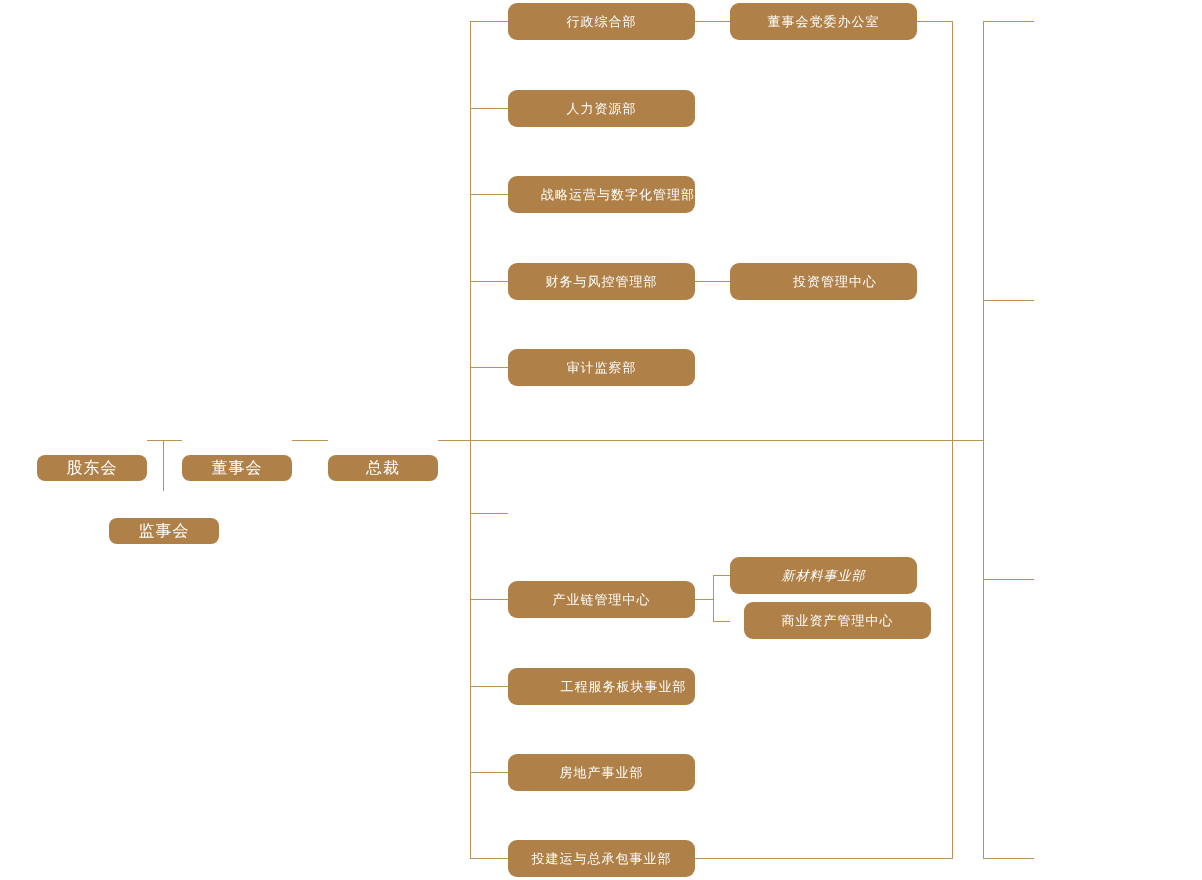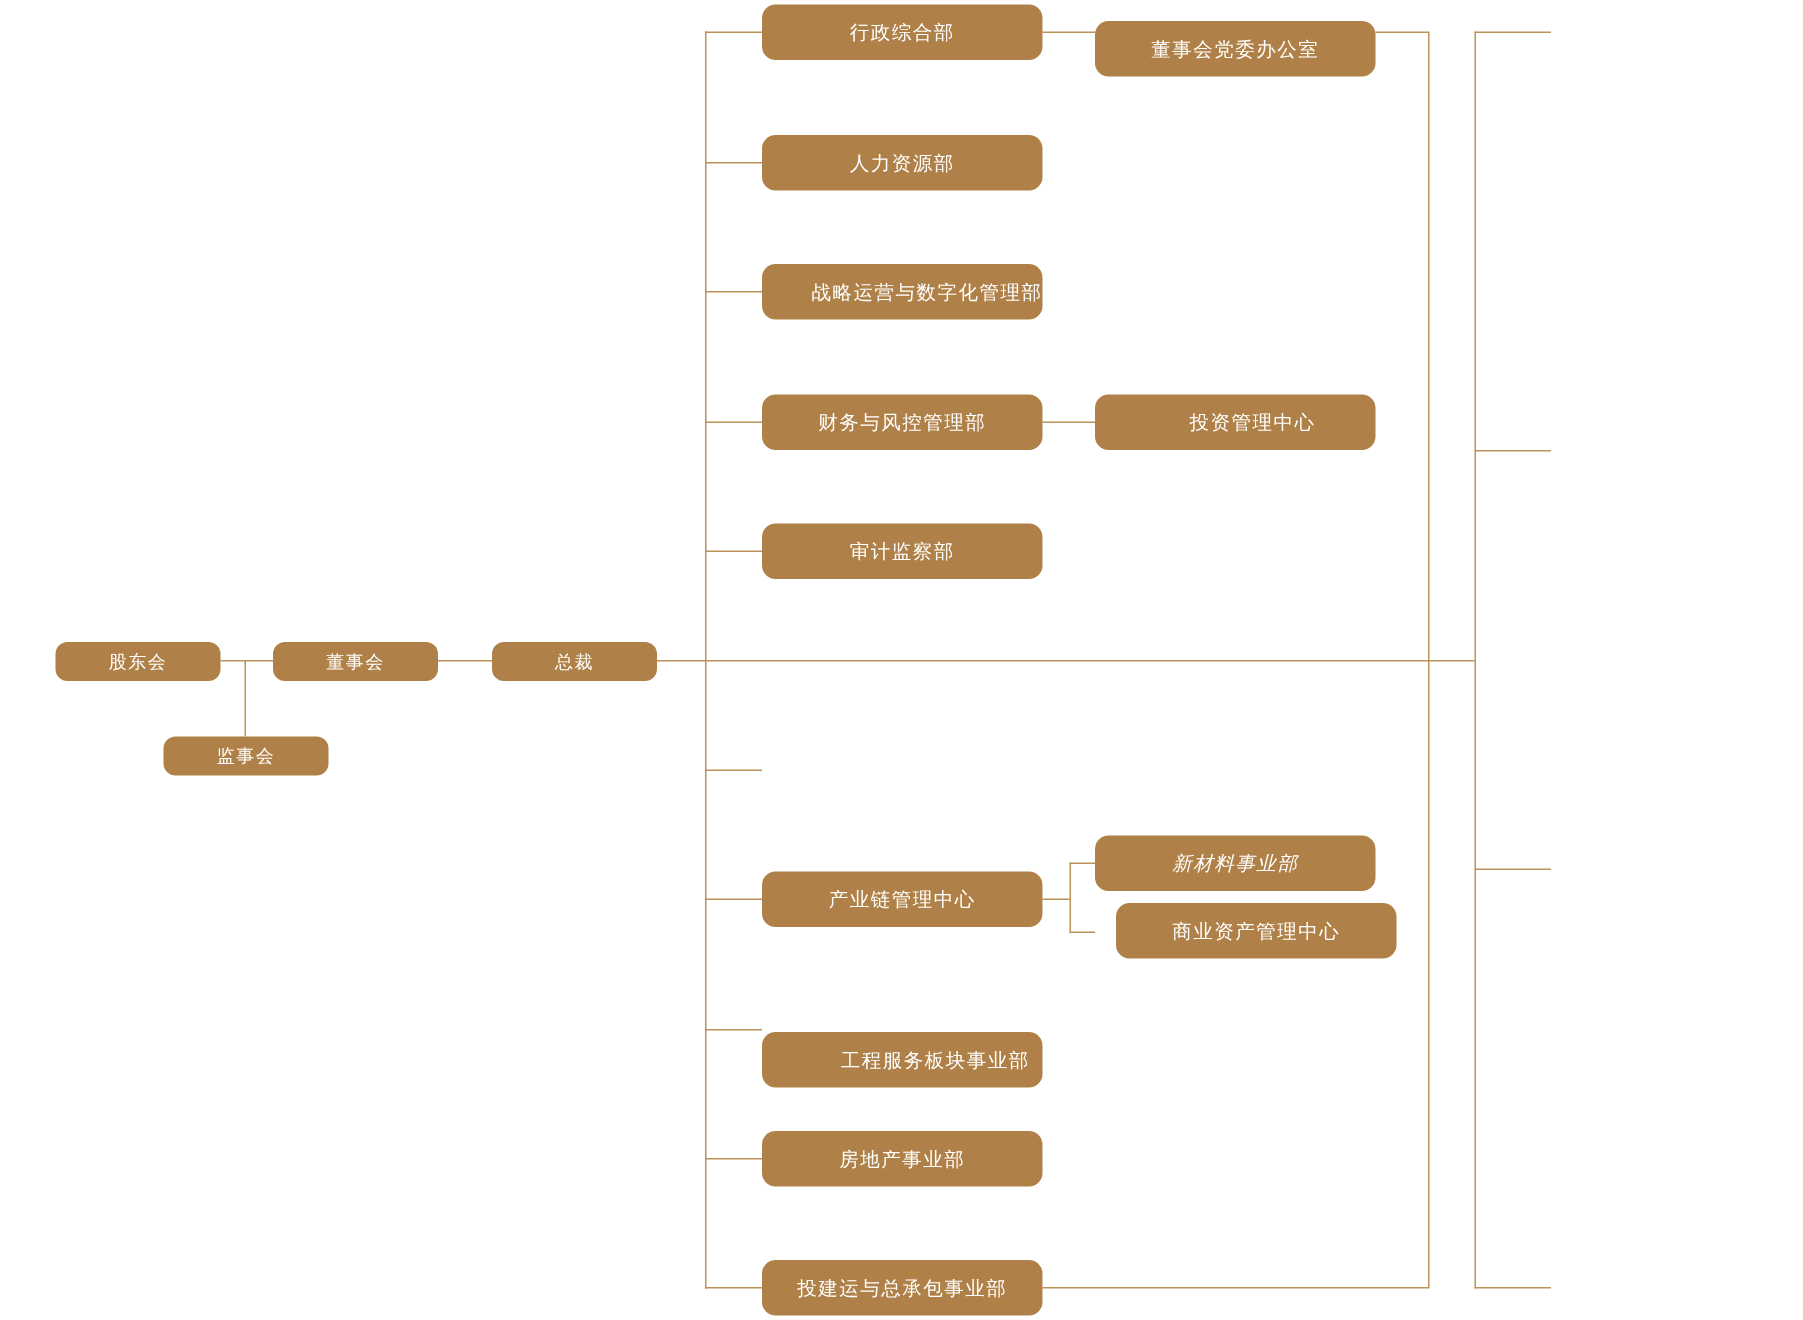--- a/index.html
+++ b/index.html
@@ -13,21 +13,21 @@
   .node{
     position:absolute;
     background:var(--node-fill,#af8047);
     color:var(--node-text,#ffffff);
     display:flex;align-items:center;justify-content:center;
     font-size:13px;font-weight:500;letter-spacing:1px;
     white-space:nowrap;
     box-sizing:border-box;
   }
   .node.dept{width:187px;height:37px;border-radius:9px;}
-  .node.small{width:110px;height:26px;border-radius:8px;font-size:12px;}
+  .node.small{width:110px;height:26px;border-radius:8px;font-size:16px;margin-top:27px;}
   .hline{position:absolute;height:1px;background:var(--line,#bb9258);}
   .vline{position:absolute;width:1px;background:var(--line,#bb9258);}
 </style>
 </head>
 <body>
 
 <div id="canvas">
 
   <div class="node small" style="left:37px;top:428px;">
       <span>股东会</span>
@@ -53,31 +53,31 @@
     </div>
   <div class="node dept" style="left:508px;top:263px;">
       <span>财务与风控管理部</span>
     </div>
   <div class="node dept" style="left:508px;top:349px;">
       <span>审计监察部</span>
     </div>
   <div class="node dept" style="left:508px;top:581px;">
       <span>产业链管理中心</span>
     </div>
-  <div class="node dept" style="left:508px;top:688px;padding-left:44px;">
+  <div class="node dept" style="left:508px;top:668px;padding-left:44px;">
       <span>工程服务板块事业部</span>
     </div>
   <div class="node dept" style="left:508px;top:754px;">
       <span>房地产事业部</span>
     </div>
   <div class="node dept" style="left:508px;top:840px;">
       <span>投建运与总承包事业部</span>
     </div>
 
-  <div class="node dept" style="left:730px;top:14px;">
+  <div class="node dept" style="left:730px;top:3px;">
       <span>董事会党委办公室</span>
     </div>
   <div class="node dept" style="left:730px;top:263px;padding-left:23px;">
       <span>投资管理中心</span>
     </div>
   <div class="node dept" style="left:730px;top:557px;font-style:italic;">
       <span>新材料事业部</span>
     </div>
   <div class="node dept" style="left:744px;top:602px;">
       <span>商业资产管理中心</span>

